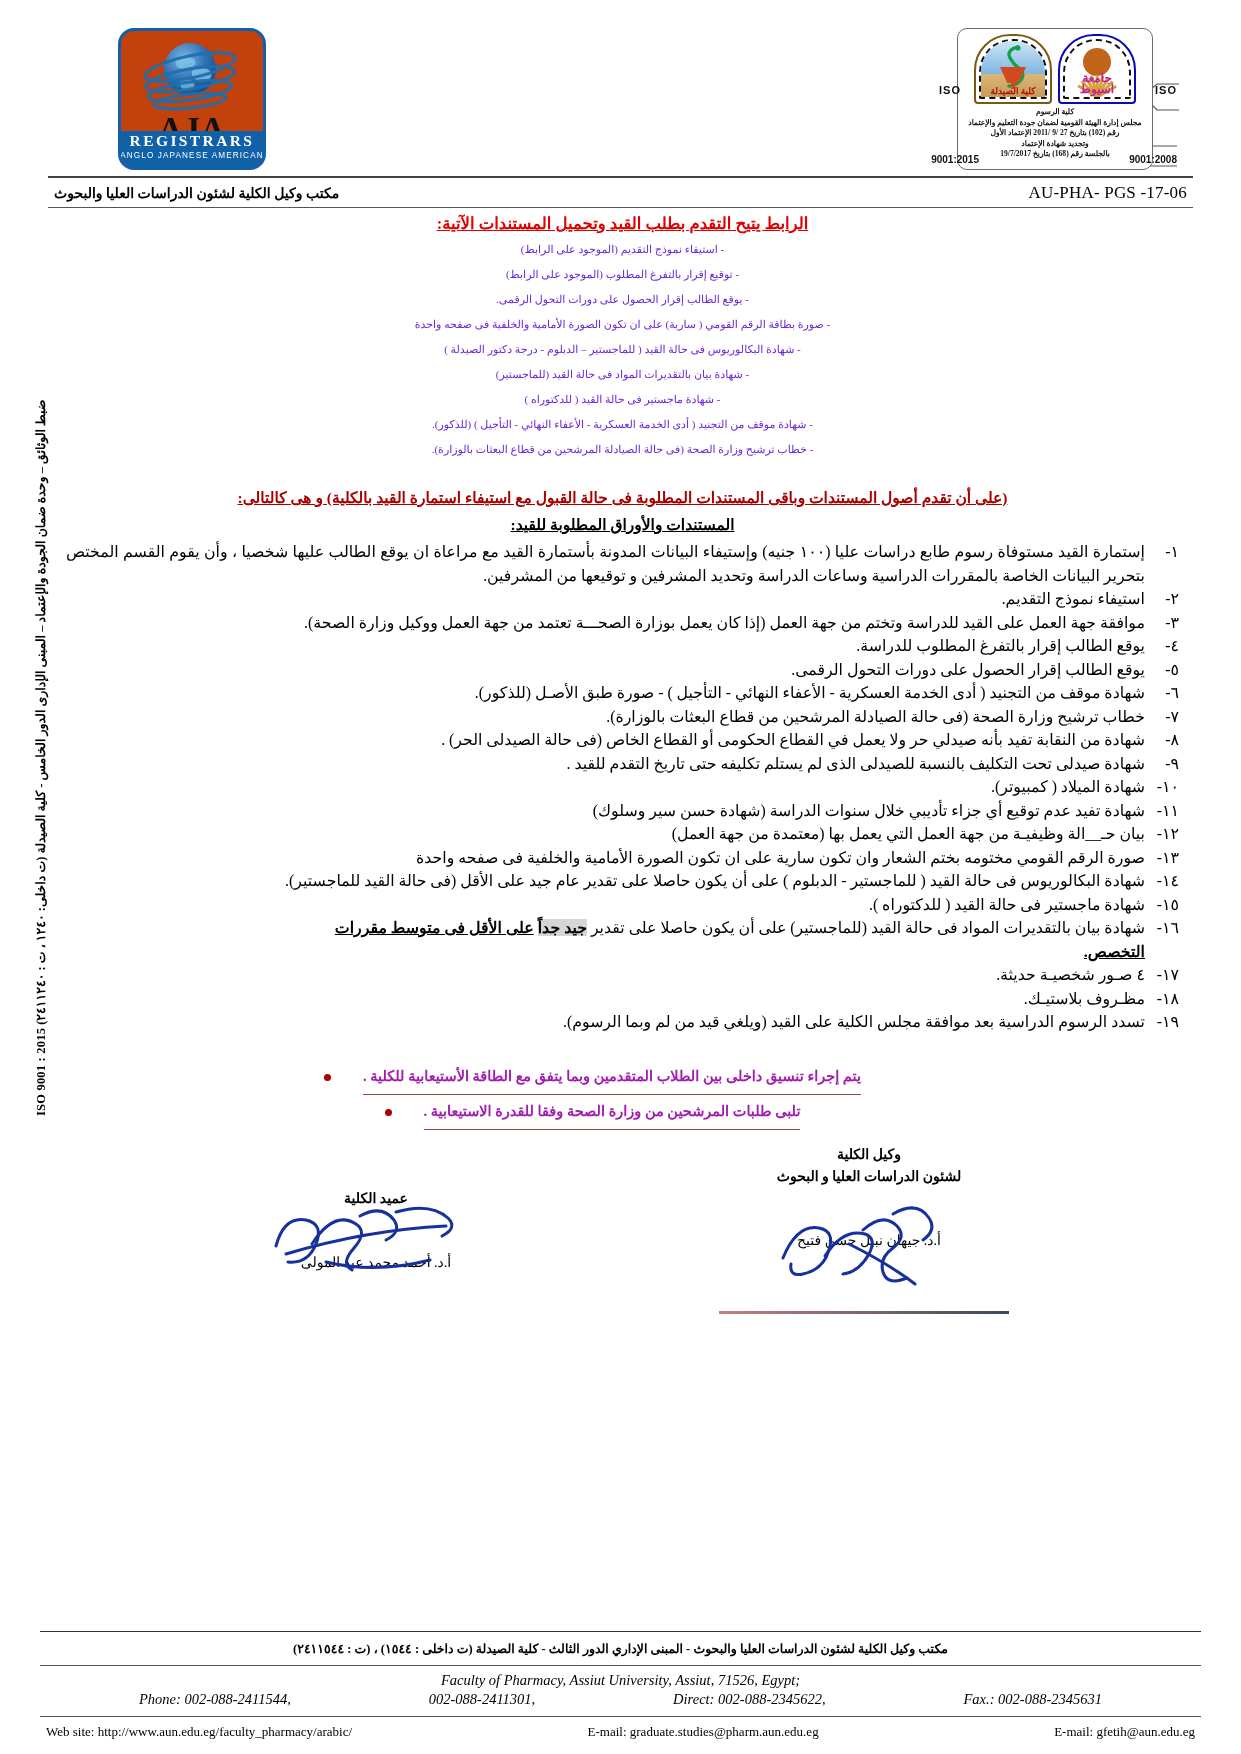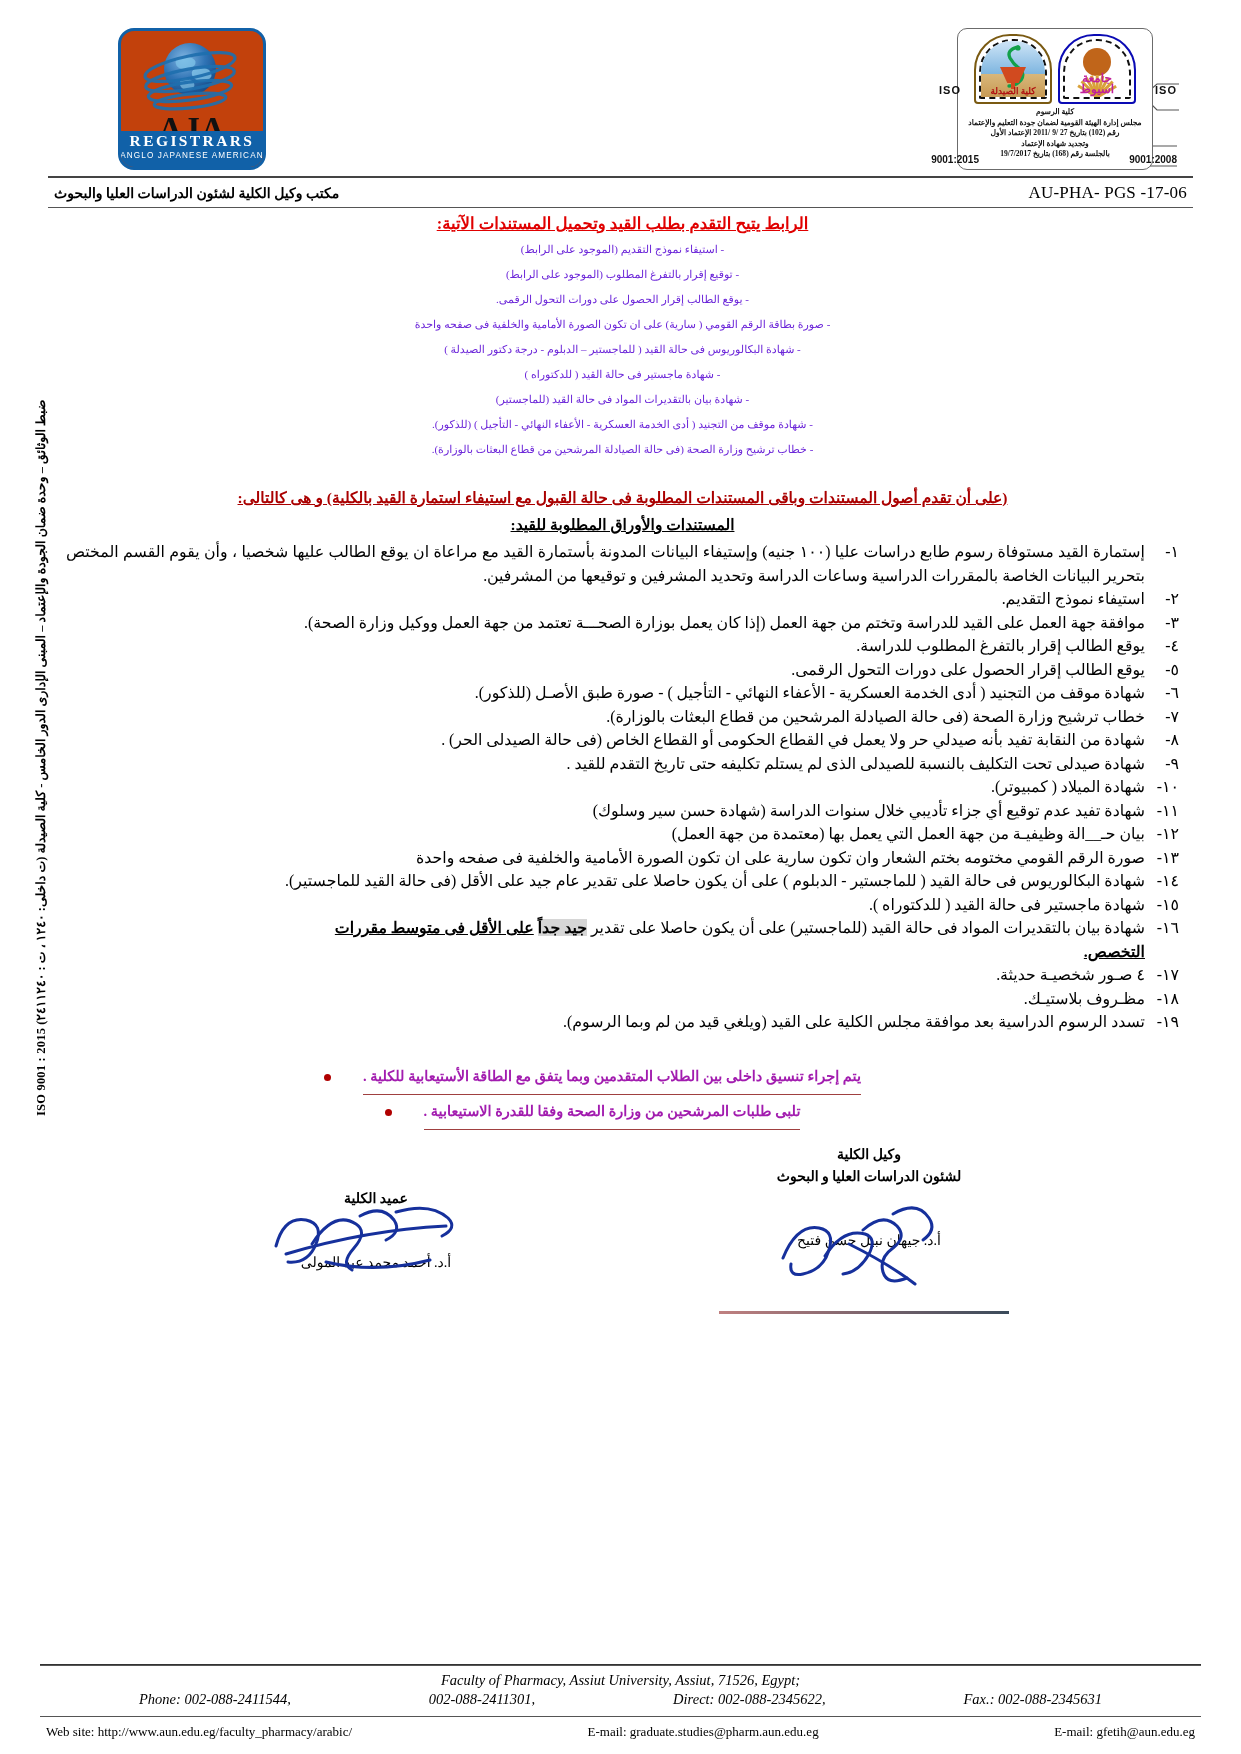--- a/index.html
+++ b/index.html
@@ -570,22 +570,22 @@
   <div class="body-area">
 
     <div class="red-head">الرابط يتيح التقدم بطلب القيد وتحميل المستندات الآتية:</div>
 
     <ul class="dash-list">
       <li>- استيفاء نموذج التقديم (الموجود على الرابط)</li>
       <li>- توقيع إقرار بالتفرغ المطلوب (الموجود على الرابط)</li>
       <li>- يوقع الطالب إقرار الحصول على دورات التحول الرقمى.</li>
       <li>- صورة بطاقة الرقم القومي ( سارية) على ان تكون الصورة الأمامية والخلفية فى صفحه واحدة</li>
       <li>- شهادة البكالوريوس فى حالة القيد ( للماجستير – الدبلوم - درجة دكتور الصيدلة )</li>
+      <li>- شهادة بيان بالتقديرات المواد فى حالة القيد (للماجستير)</li>
       <li>- شهادة ماجستير  فى حالة القيد ( للدكتوراه )</li>
-      <li>- شهادة بيان بالتقديرات المواد فى حالة القيد (للماجستير)</li>
       <li>- شهادة موقف من التجنيد ( أدى الخدمة العسكرية - الأعفاء النهائي - التأجيل ) (للذكور).</li>
       <li>- خطاب ترشيح وزارة الصحة (فى حالة الصيادلة المرشحين من قطاع البعثات بالوزارة).</li>
     </ul>
 
     <div class="red-bold-block">
       <div class="l1">(على أن تقدم أصول المستندات  وباقى المستندات المطلوبة فى حالة القبول مع استيفاء استمارة القيد بالكلية) و هى كالتالى:</div>
       <div class="l2">المستندات والأوراق المطلوبة للقيد:</div>
     </div>
 
     <ol class="num-list">
@@ -710,20 +710,21 @@
         </g>
       </svg>
 
       <div class="sign-rule"></div>
     </div>
 
   </div>
 
   <div class="footer">
     <div class="foot-rule"></div>
+    <div class="foot-ar">مكتب وكيل الكلية لشئون الدراسات العليا والبحوث - المبنى الإداري الدور الثالث - كلية الصيدلة (ت داخلى : ١٥٤٤) ، (ت : ٢٤١١٥٤٤)</div>
     <div class="foot-rule2"></div>
     <div class="foot-en">
       <div class="l1">Faculty of Pharmacy, Assiut University, Assiut, 71526, Egypt;</div>
       <div class="l2">
         <span>Phone: 002-088-2411544,</span>
         <span>002-088-2411301,</span>
         <span>Direct: 002-088-2345622,</span>
         <span>Fax.: 002-088-2345631</span>
       </div>
     </div>

